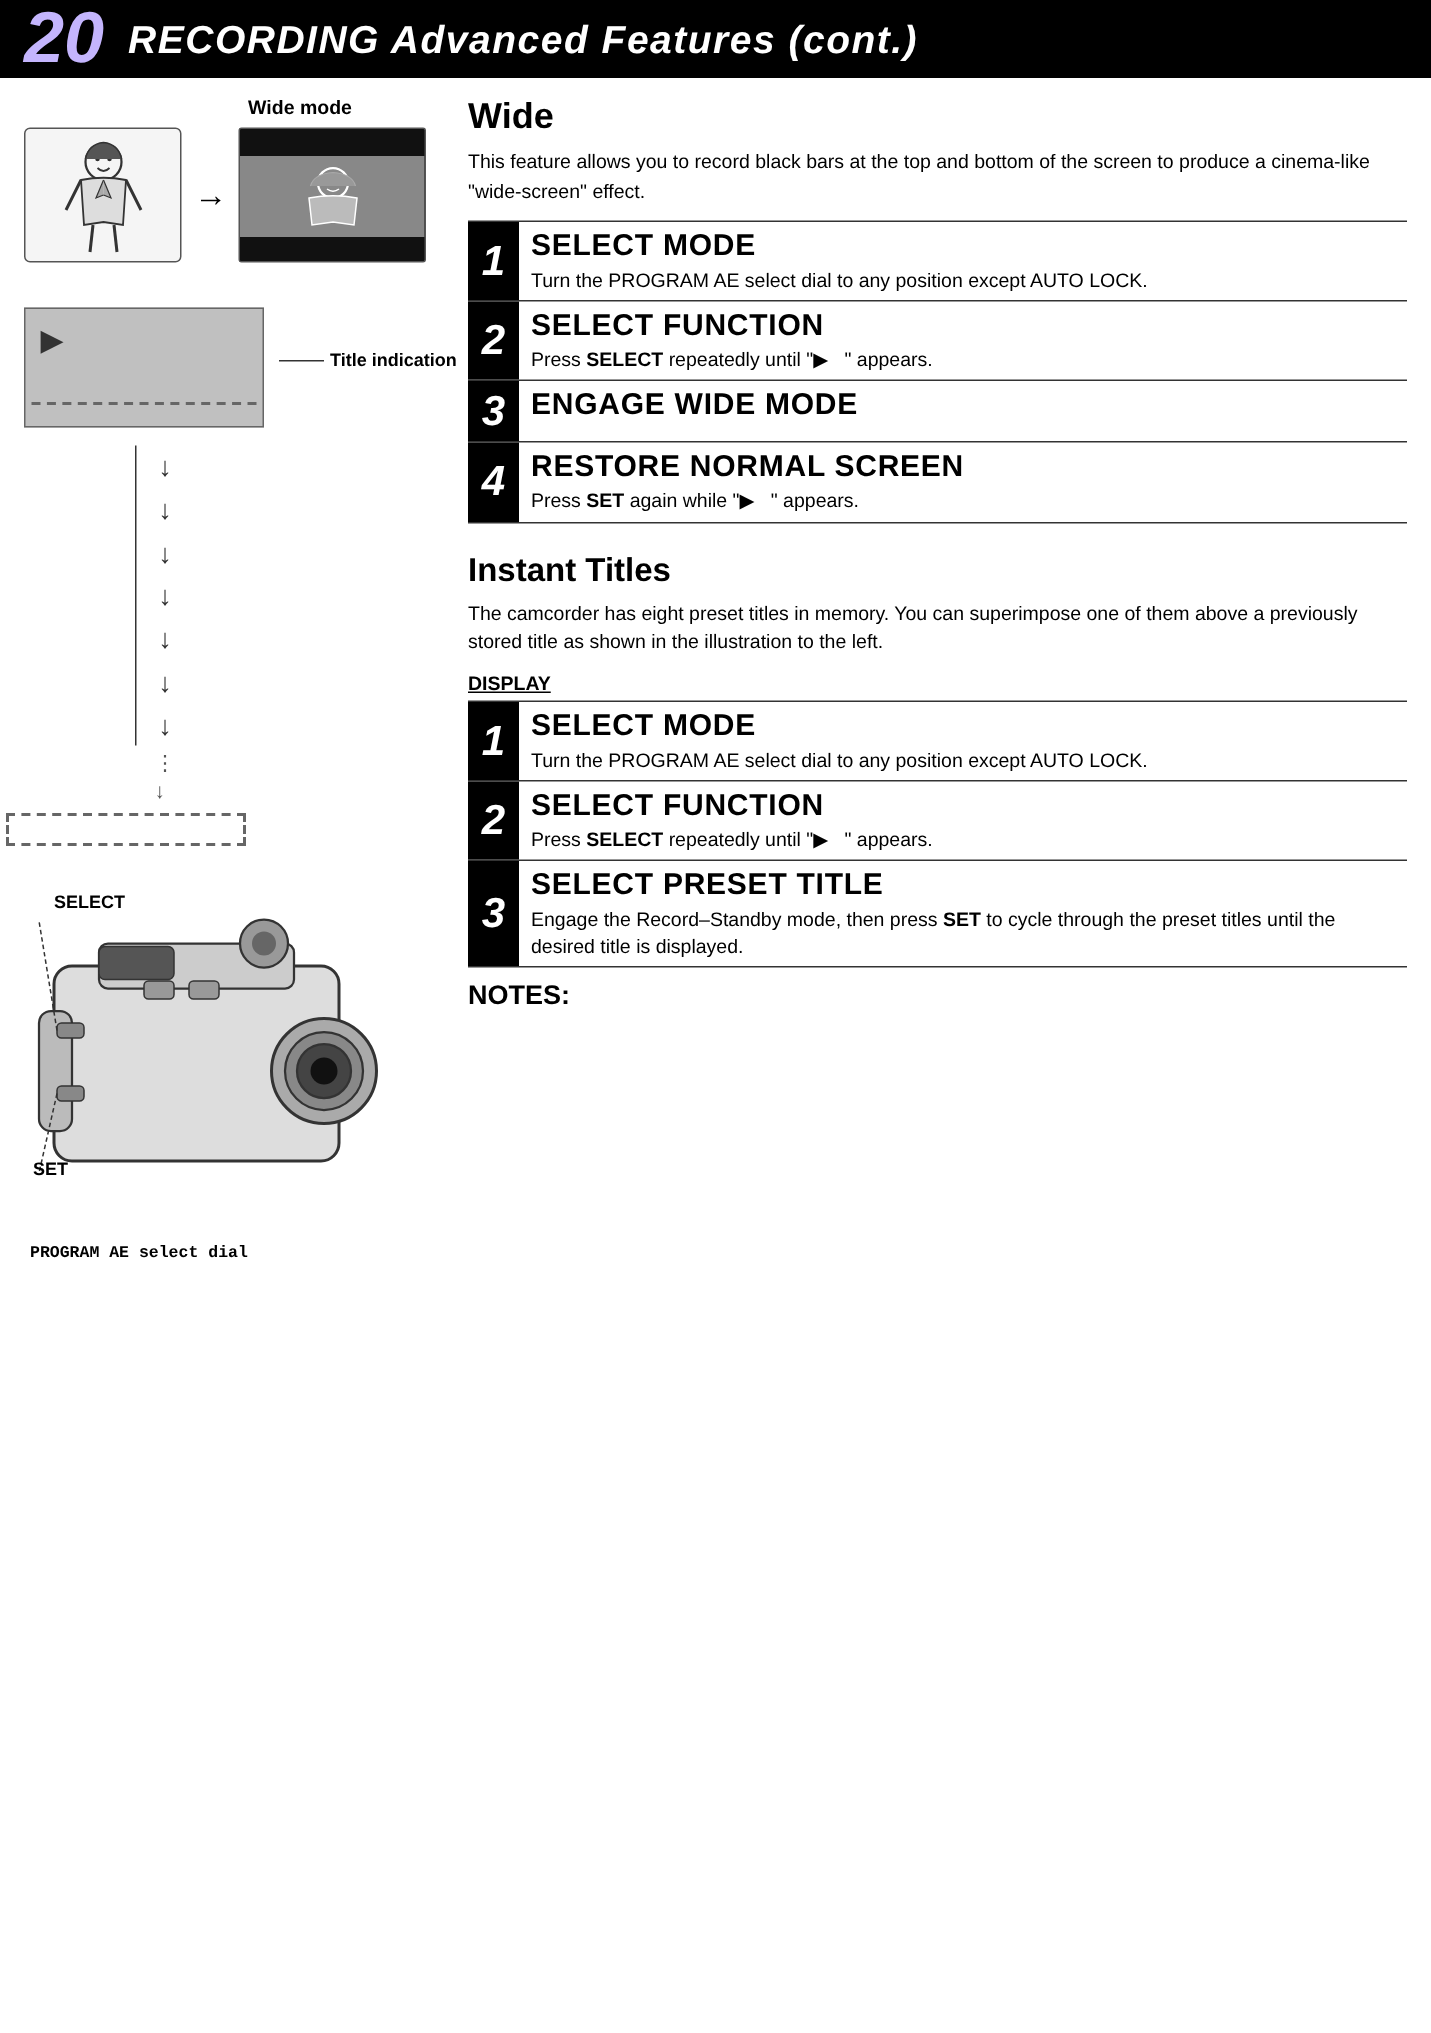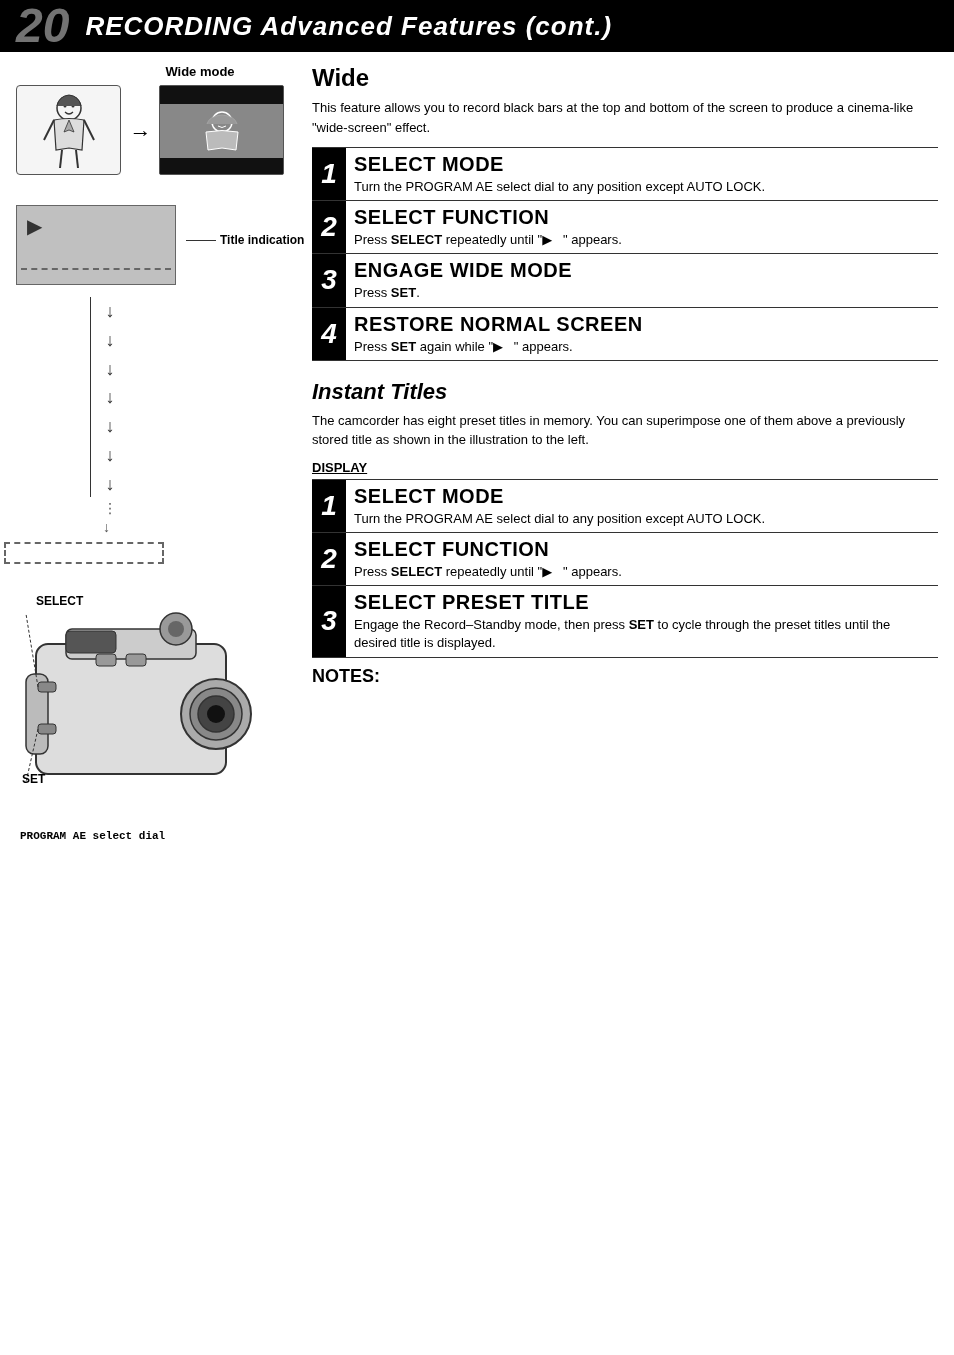--- a/index.html
+++ b/index.html
@@ -20,21 +20,21 @@
       color: #fff;
       display: flex;
       align-items: center;
       padding: 6px 16px;
       height: 52px;
     }
     .page-number {
       font-size: 48px;
       font-weight: bold;
       font-style: italic;
-      color: #737373;
+      color: #c4b5fd;
       line-height: 1;
       margin-right: 16px;
     }
     .page-title {
       font-size: 26px;
       font-weight: bold;
       font-style: italic;
       letter-spacing: 1px;
     }
     .page-title span.recording {
@@ -433,36 +433,35 @@
           <div class="step-content">
             <span class="step-heading">SELECT FUNCTION</span>
             <p class="step-text">Press <b>SELECT</b> repeatedly until "▶&nbsp;&nbsp;&nbsp;" appears.</p>
           </div>
         </div>
 
         <div class="step-row">
           <div class="step-number">3</div>
           <div class="step-content">
             <span class="step-heading">ENGAGE WIDE MODE</span>
-            <p class="step-text">Press <b>SET</b>.</p>
           </div>
         </div>
 
         <div class="step-row">
           <div class="step-number">4</div>
           <div class="step-content">
             <span class="step-heading">RESTORE NORMAL SCREEN</span>
             <p class="step-text">Press <b>SET</b> again while "▶&nbsp;&nbsp;&nbsp;" appears.</p>
           </div>
         </div>
       </div>
     </div>
 
     <div class="instant-titles-section" style="margin-top:18px;">
-      <h2 class="section-title" style="font-size:22px; font-weight:bold; font-style:italic; margin-bottom:6px;">Instant Titles</h2>
+      <h2 class="section-title" style="font-size:22px; font-weight:bold; margin-bottom:6px;">Instant Titles</h2>
       <p class="section-desc">The camcorder has eight preset titles in memory. You can superimpose one of them above a previously stored title as shown in the illustration to the left.</p>
 
       <div class="subsection-label">DISPLAY</div>
 
       <div class="steps-container">
 
         <div class="step-row">
           <div class="step-number">1</div>
           <div class="step-content">
             <span class="step-heading">SELECT MODE</span>

